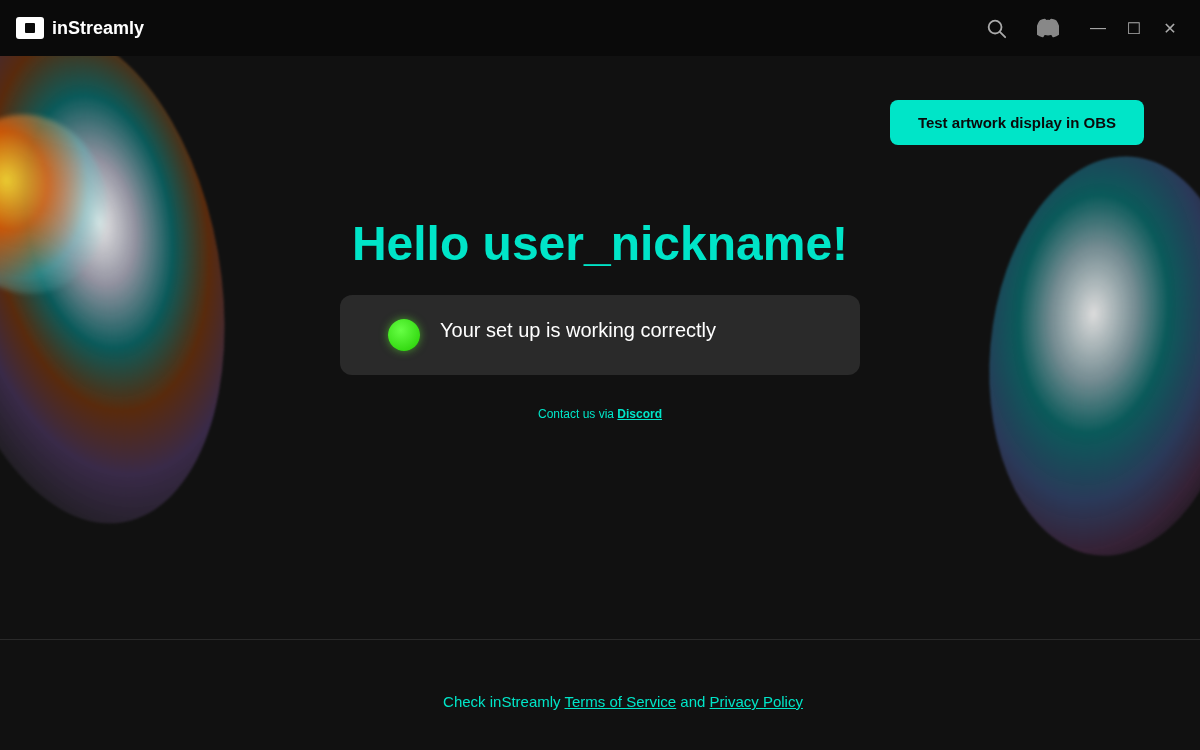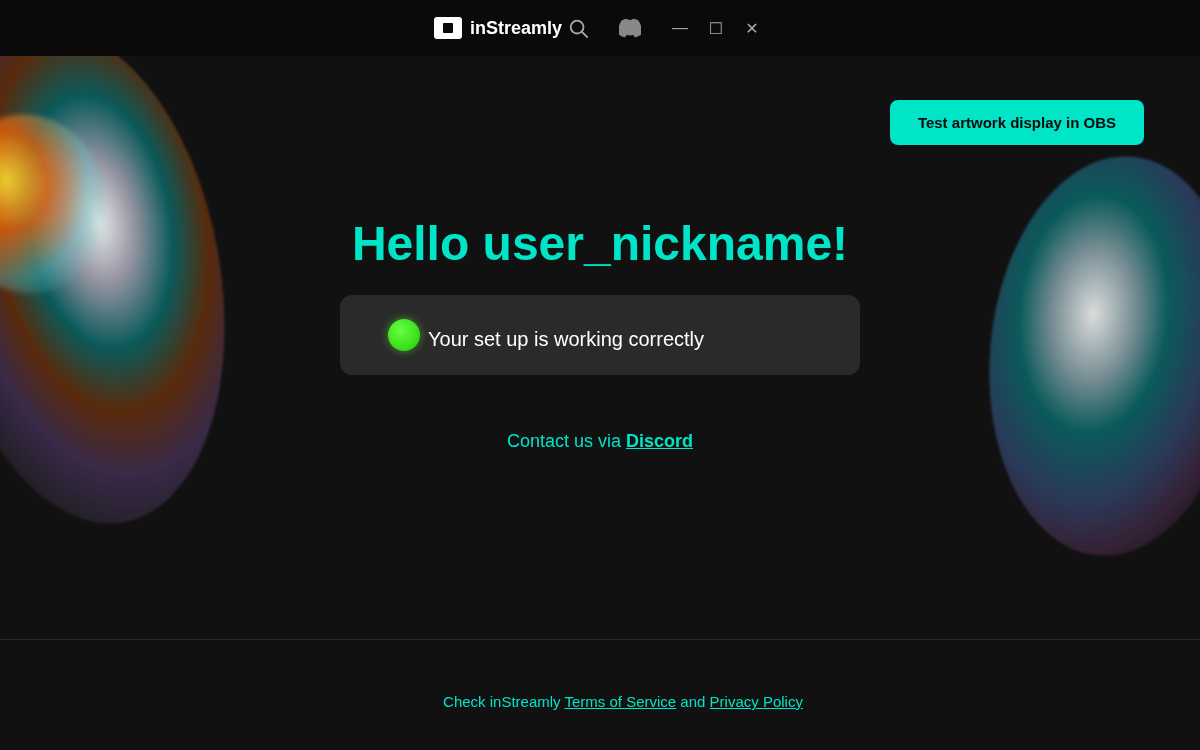--- a/index.html
+++ b/index.html
@@ -13,21 +13,21 @@
       position: relative;
     }
 
     
     .titlebar {
       width: 100%;
       height: 56px;
       background: #0a0a0a;
       display: flex;
       align-items: center;
-      justify-content: center;
+      justify-content: space-between;
       padding: 0 16px;
       position: relative;
       z-index: 10;
     }
 
     .titlebar-logo {
       display: flex;
       align-items: center;
       gap: 8px;
       color: white;
@@ -182,22 +182,22 @@
       z-index: 2;
     }
 
     
     .status-card {
       margin-top: 24px;
       background: #2a2a2a;
       border-radius: 12px;
       padding: 24px 48px;
       display: flex;
-      align-items: flex-end;
-      gap: 8px;
+      align-items: flex-start;
+      gap: 20px;
       z-index: 2;
       min-width: 520px;
     }
 
     .status-dot {
       width: 32px;
       height: 32px;
       border-radius: 50%;
       background: radial-gradient(circle at 40% 35%, #66ff44, #22cc00);
       flex-shrink: 0;
@@ -205,22 +205,22 @@
     }
 
     .status-text {
       color: white;
       font-size: 20px;
       font-weight: 500;
     }
 
     
     .contact-line {
-      margin-top: 56px;
-      font-size: 18px;
+      margin-top: 32px;
+      font-size: 12px;
       color: #00e5c8;
       z-index: 2;
       text-align: left;
     }
 
     .contact-line a {
       color: #00e5c8;
       text-decoration: underline;
       font-weight: 600;
     }

